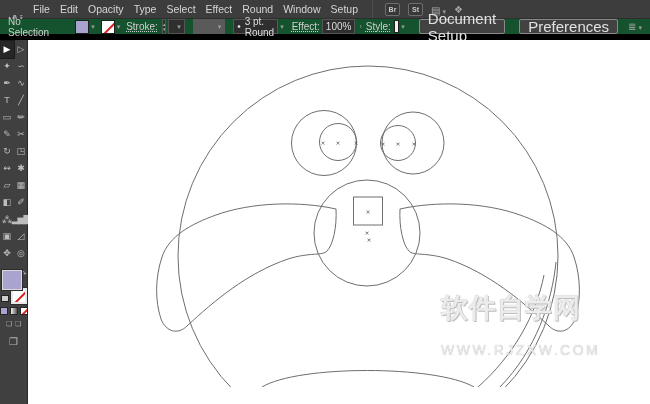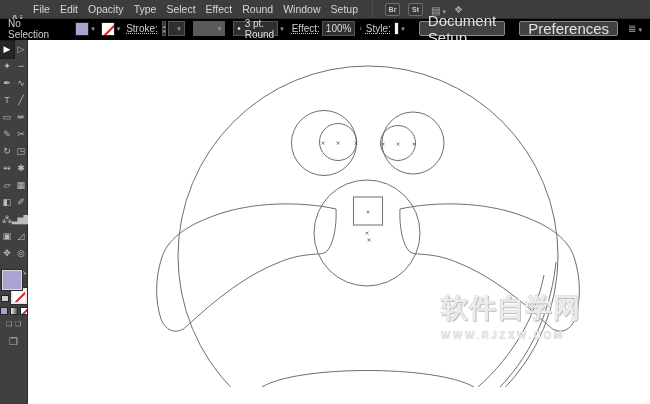--- a/index.html
+++ b/index.html
@@ -15,22 +15,22 @@
   .menu-item { color:#d6d6d6; font-size:10.5px; cursor:default; }
   .mb-right { display:flex; align-items:center; gap:8px; margin-left:14px;
               border-left:1px solid #4d4d4d; padding-left:12px; }
   .mini-app-btn { width:15px; height:13px; background:#383838; border:1px solid #6e6e6e;
                   color:#c9c9c9; font-size:7px; font-weight:bold; display:flex;
                   align-items:center; justify-content:center; border-radius:2px; }
   .mb-icon { color:#a9a9a9; font-size:10px; }
   .chev { color:#9a9a9a; font-size:7px; margin-left:2px; }
 
   
-  .controlbar { height:21px; background:#000000; display:flex; align-items:center;
-                padding:0 8px; border-bottom:2px solid #000000; flex:0 0 21px;
+  .controlbar { height:21px; background:#14532d; display:flex; align-items:center;
+                padding:0 8px; border-bottom:6px solid #000000; flex:0 0 21px;
                 font-size:10px; color:#cfcfcf; }
   .ctl-label { color:#cfcfcf; text-decoration:underline; text-decoration-style:dotted; }
   .no-sel { margin-right:26px; text-decoration:none; }
   .swatch-box { display:flex; align-items:center; margin-right:6px; }
   .fill-swatch { width:14px; height:14px; border:1px solid #1f1f1f; }
   .stroke-swatch { width:14px; height:14px; background:#fff; border:1px solid #1f1f1f;
                    position:relative; overflow:hidden; }
   .stroke-swatch::after { content:""; position:absolute; left:-2px; top:5px; width:22px;
                    height:2px; background:#d22; transform:rotate(-45deg); }
   .stepper { width:10px; height:15px; display:flex; flex-direction:column; align-items:center;
@@ -91,22 +91,22 @@
   .mode-row { display:flex; gap:3px; margin-top:5px; color:#b5b5b5; font-size:7px; }
   .screen-mode { margin-top:8px; color:#b5b5b5; font-size:10px; }
 
   .canvas { flex:1; background:#ffffff; position:relative; overflow:hidden; }
   .canvas svg { position:absolute; left:0; top:0; }
 
   .watermark { position:absolute; left:413px; top:250px; width:175px; text-align:left;
                pointer-events:none; }
   .wm1 { font-size:27px; font-weight:bold; letter-spacing:1px; color:#ececec;
          text-shadow:0 0 1px #a6a6a6, 1px 1px 0 #c2c2c2; white-space:nowrap; }
-  .wm2 { font-size:10px; font-weight:bold; letter-spacing:2.5px; color:#e9e9e9;
-         text-shadow:0 0 1px #ababab; margin-top:4px; white-space:nowrap; }
+  .wm2 { font-size:14px; font-weight:normal; letter-spacing:2.5px; color:#e9e9e9;
+         text-shadow:0 0 1px #ababab; margin-top:16px; white-space:nowrap; }
 </style>
 </head>
 <body>
 
 <div class="app">
 
   <div class="menubar">
     <span class="logo" style="color: #a3a3a3; margin-top: 20px;">Ai</span>
     <div class="menu-items">
         <span class="menu-item">File</span>

